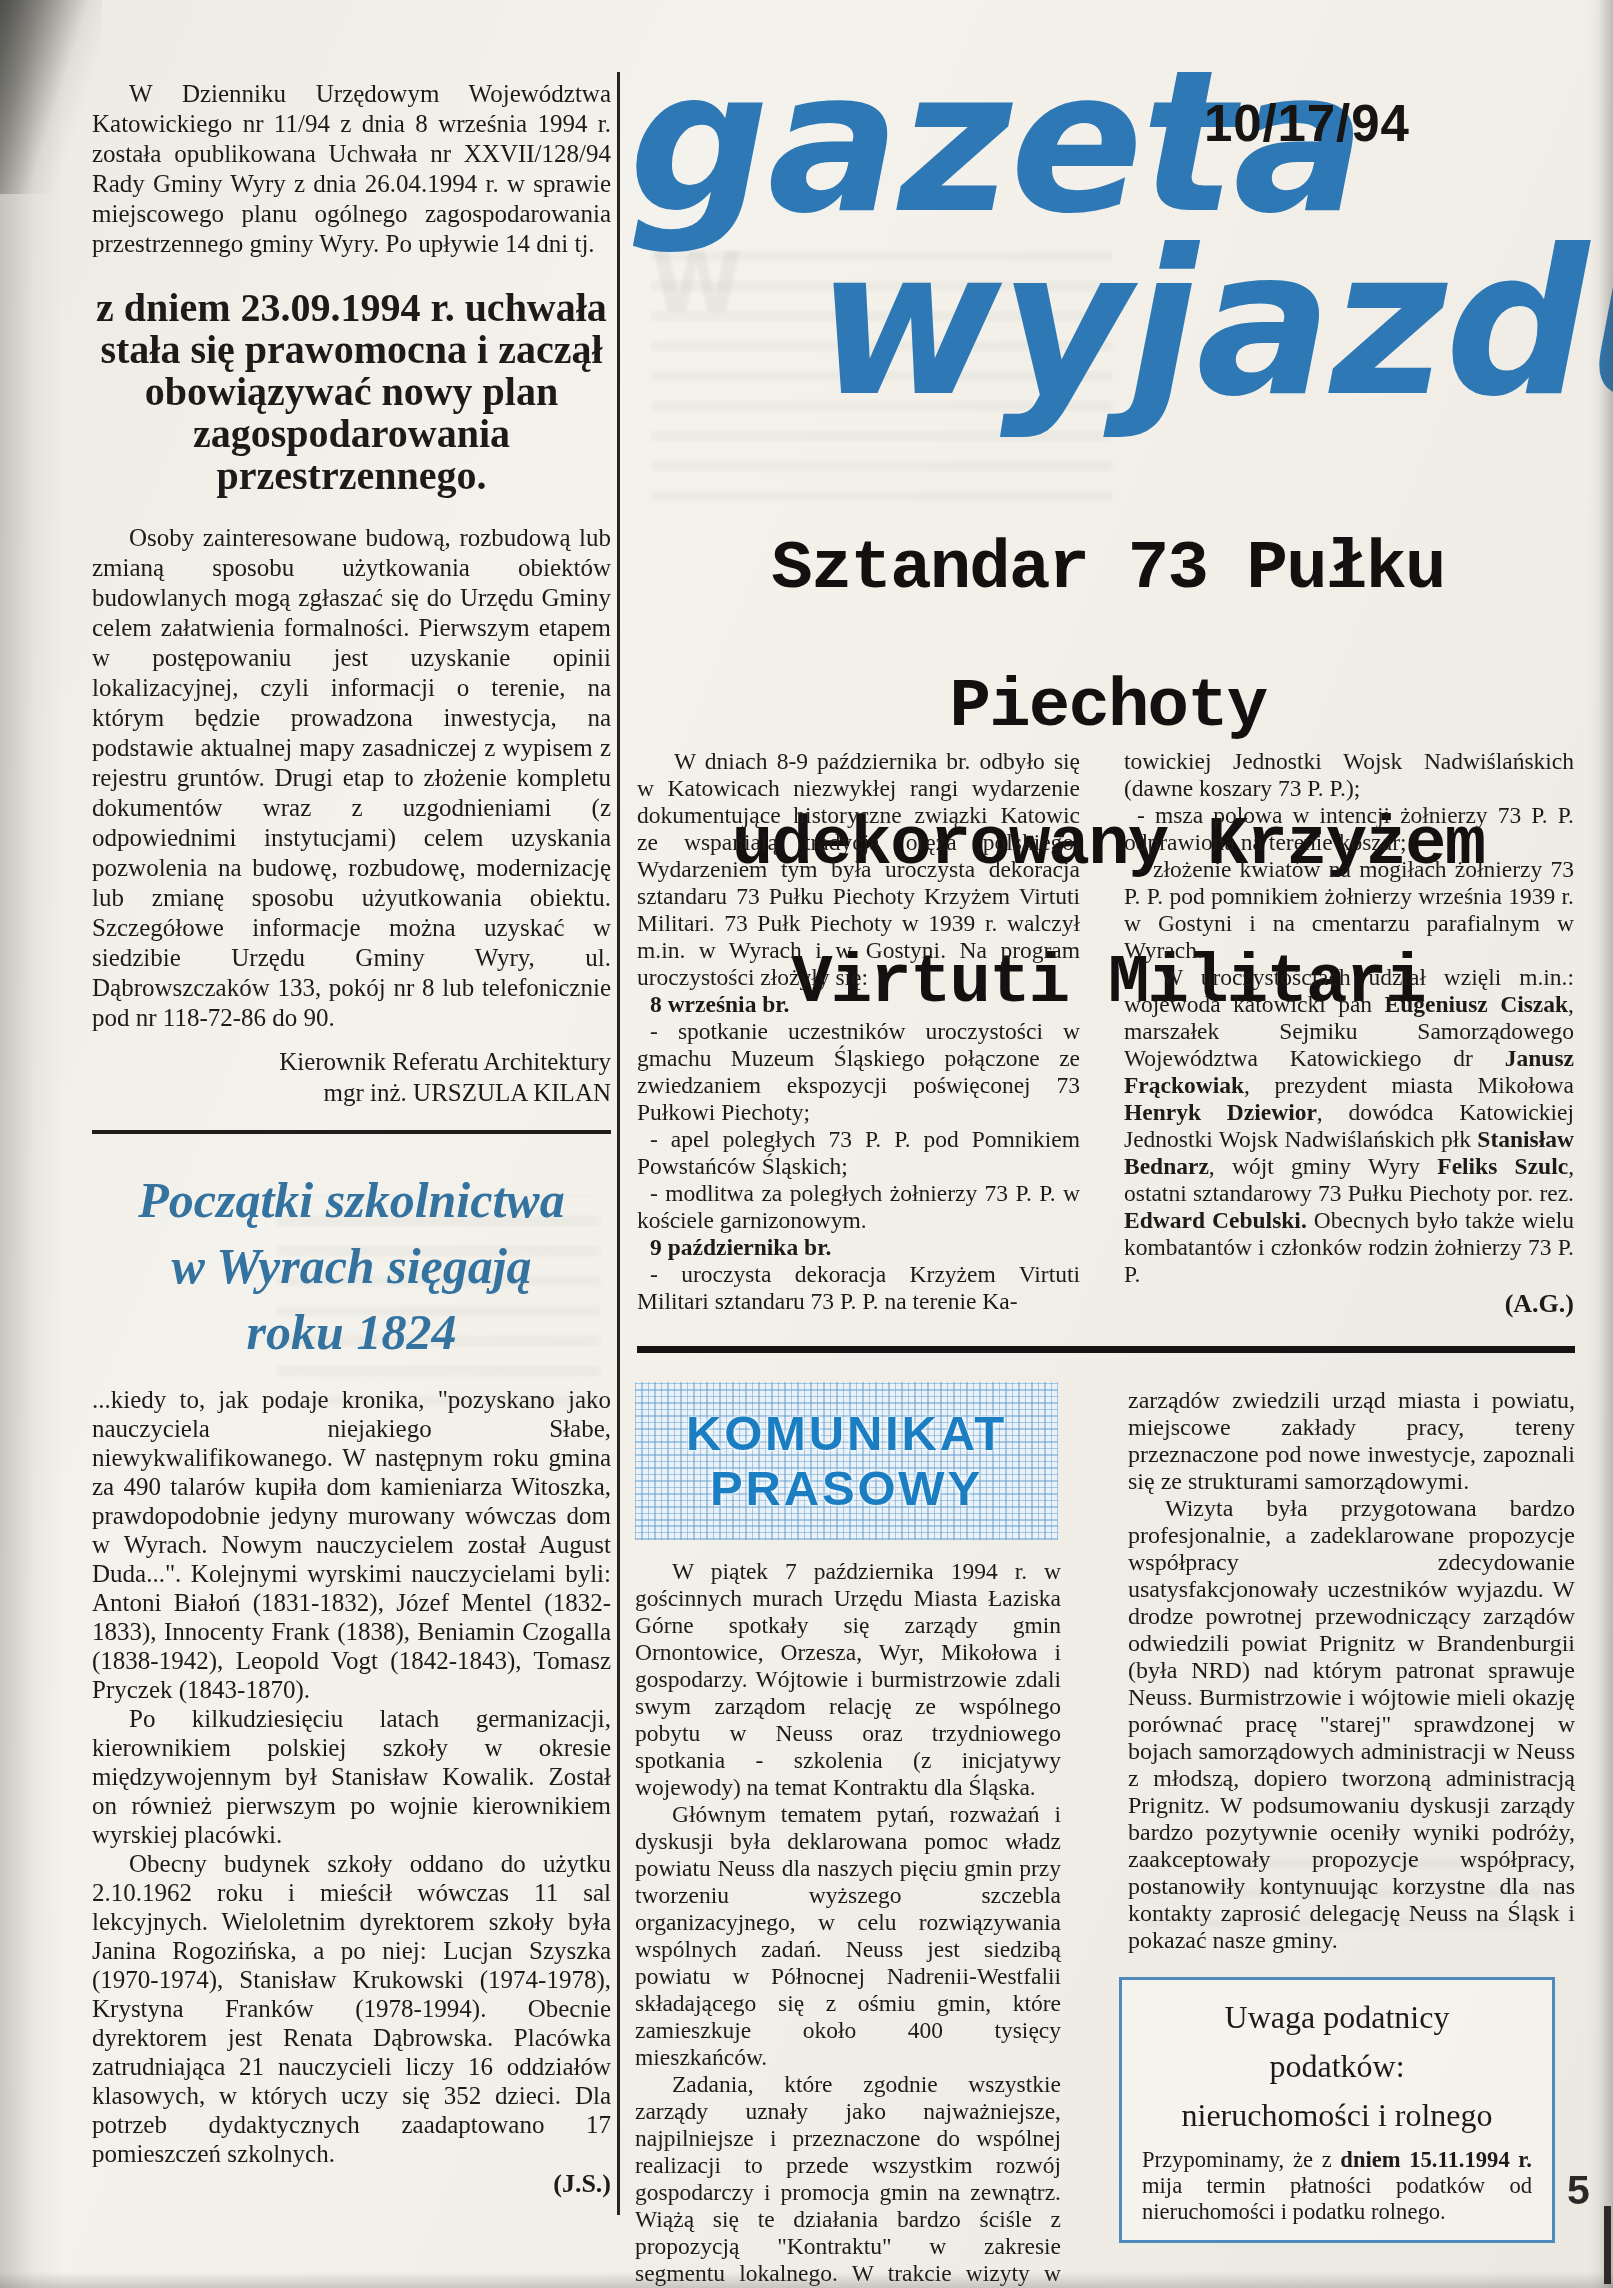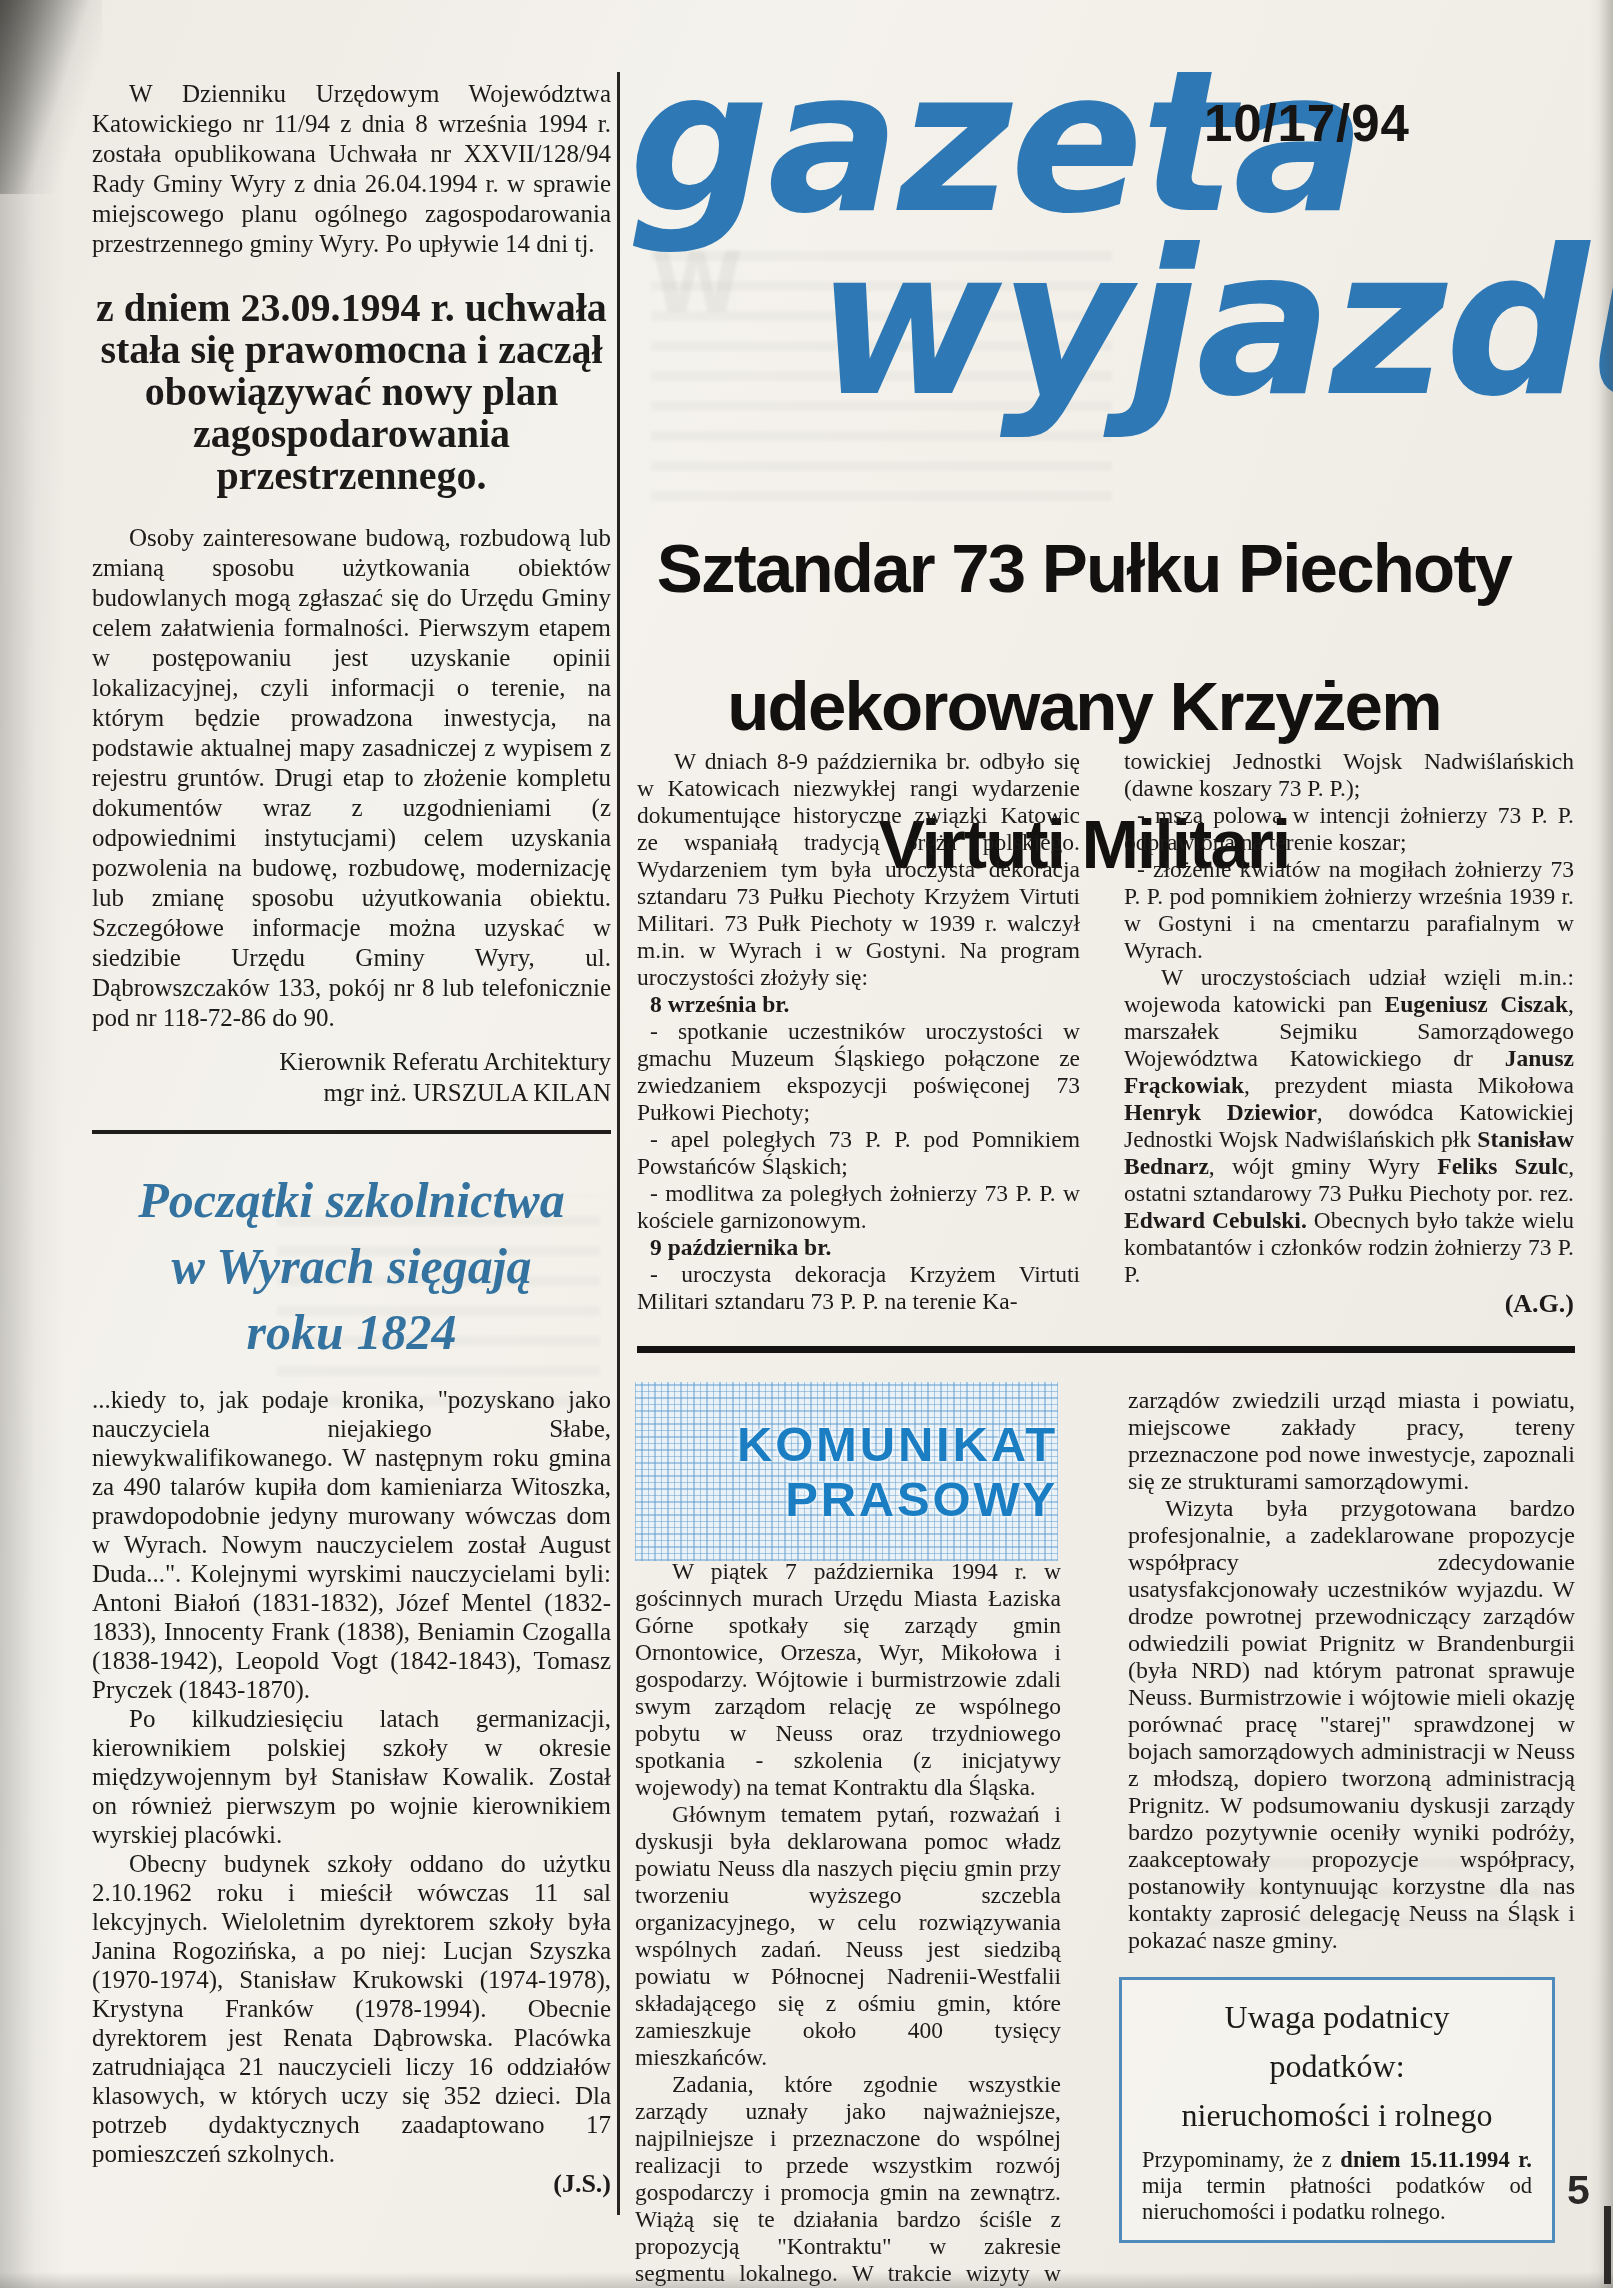--- a/index.html
+++ b/index.html
@@ -72,43 +72,43 @@
   #masthead-1{left:629px;top:44px;font-size:196px;}
   #masthead-2{left:816px;top:223px;font-size:201px;}
   #issue-date{
     position:absolute;left:1204px;top:94px;
     font-family:"Liberation Sans",sans-serif;font-weight:bold;font-size:51px;color:#161514;
     letter-spacing:0.9px;
   }
 
   
   #headline{
-    position:absolute;left:617px;top:500px;width:934px;
-    font-family:Liberation Sans, sans-serif;font-weight:bold;
+    position:absolute;left:641px;top:500px;width:934px;
+    font-family:Liberation Mono, monospace;font-weight:bold;
     font-size:69px;line-height:138px;text-align:center;color:#121110;
     letter-spacing:-1.8px;
   }
   .news-col{position:absolute;font-size:23.5px;line-height:27px;text-align:justify;}
   .news-col p{margin:0;}
   #art-col1{left:637px;top:748px;width:443px;}
   #art-col2{left:1124px;top:748px;width:450px;}
   .date-line{font-weight:bold;text-indent:13px;}
   .hang{text-indent:13px;}
   .news-col b{font-weight:bold;}
 
   .divider{position:absolute;left:637px;top:1346px;width:938px;height:6.5px;background:#151412;}
 
   
   #kom-box{
-    position:absolute;left:635px;top:1382px;width:423px;height:179px;
+    position:absolute;left:635px;top:1382px;width:423px;height:158px;
     background:
       repeating-linear-gradient(0deg,rgba(96,156,205,0.50) 0 1.5px,transparent 1.5px 6.5px),
       repeating-linear-gradient(90deg,rgba(96,156,205,0.50) 0 1.5px,transparent 1.5px 6.5px),
       #eaf2f8;
-    display:flex;flex-direction:column;align-items:flex-end;justify-content:center;
+    display:flex;flex-direction:column;align-items:center;justify-content:center;
   }
   .kom-line{
     font-family:"Liberation Sans",sans-serif;font-weight:bold;font-size:49px;line-height:55px;
     color:var(--kom-blue,#1b7ec2);letter-spacing:2.8px;
     text-shadow:0 0 6.5px rgba(255,255,255,0.95), 0 0 2.8px rgba(255,255,255,0.9);
   }
   #kom-col{left:635px;top:1558px;width:426px;}
   #right-lower{left:1128px;top:1387px;width:447px;font-size:24px;line-height:27px;}
 
   

